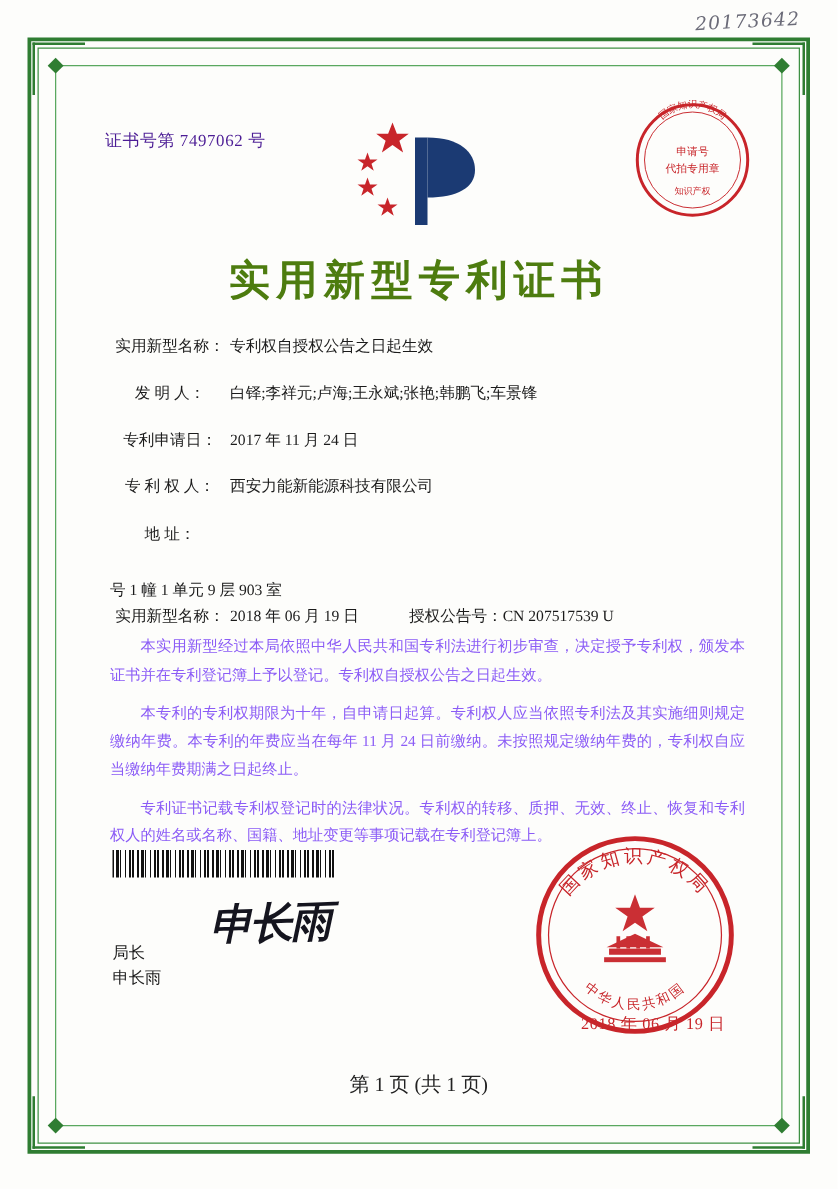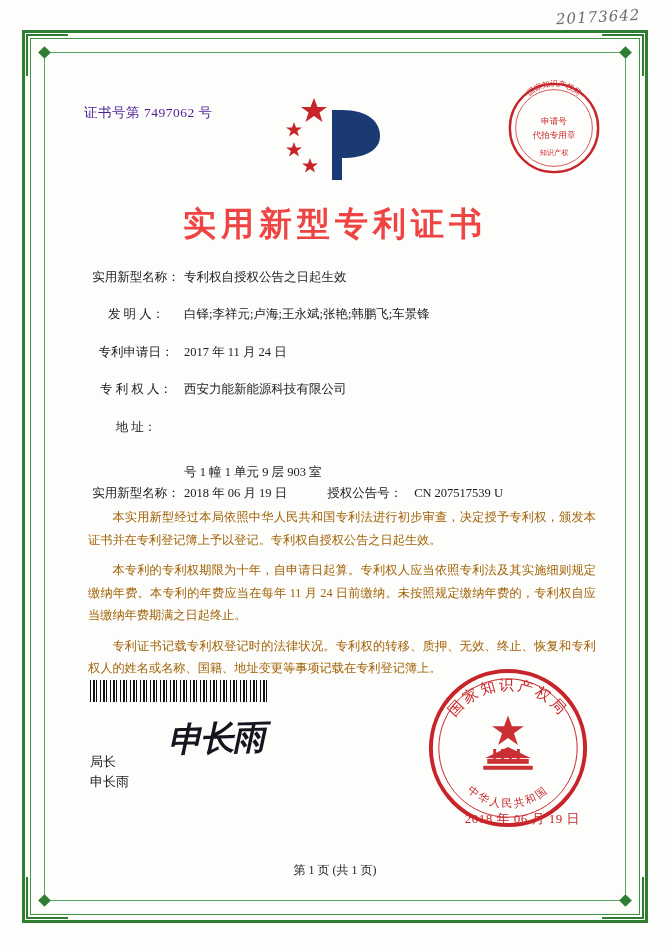--- a/index.html
+++ b/index.html
@@ -122,21 +122,21 @@
 
   .title {
     position: absolute;
     left: 0;
     right: 0;
     top: 134px;
     text-align: center;
     font-size: 33px;
     font-weight: bold;
     letter-spacing: 5px;
-    color: #ef4444;
+    color: #4d7c0f;
     font-family: "DejaVu Serif", serif;
   }
 
   
   .fields {
     position: absolute;
     left: 28px;
     right: 14px;
     top: 200px;
     font-size: 12.5px;
@@ -152,42 +152,41 @@
     flex: 0 0 auto;
     width: 96px;
     white-space: nowrap;
     text-align: center;
   }
   .row .value {
     flex: 1 1 auto;
   }
   .row.addr { margin-bottom: 26px; }
   .addr-line2 {
-    margin-left: 96px;
     margin-top: 1px;
   }
   .row.grant {
     margin-top: 2px;
   }
   .grant-right {
     margin-left: 40px;
     white-space: nowrap;
   }
-  .grant-right .glabel { margin-right: 12px; }
+  .grant-right .glabel { margin-right: 0; }
 
   
   .body-text {
     position: absolute;
     left: 28px;
     right: 14px;
     top: 438px;
     font-size: 12.2px;
     line-height: 1.85;
     text-align: justify;
-    color: #a16207;
+    color: #8b5cf6;
   }
   .body-text p {
     margin: 0 0 8px 0;
     text-indent: 2em;
   }
 
   
   .barcode {
     position: absolute;
     left: 30px;
@@ -242,21 +241,21 @@
     font-size: 13px;
     letter-spacing: 0.5px;
   }
 
   .page-no {
     position: absolute;
     left: 0;
     right: 0;
     bottom: 6px;
     text-align: center;
-    font-size: 12px;
+    font-size: 16px;
     color: #222;
   }
 </style>
 </head>
 <body>
 
 <div class="page">
 
   <div class="frame-outer"></div>
   <div class="frame-mid"></div>

